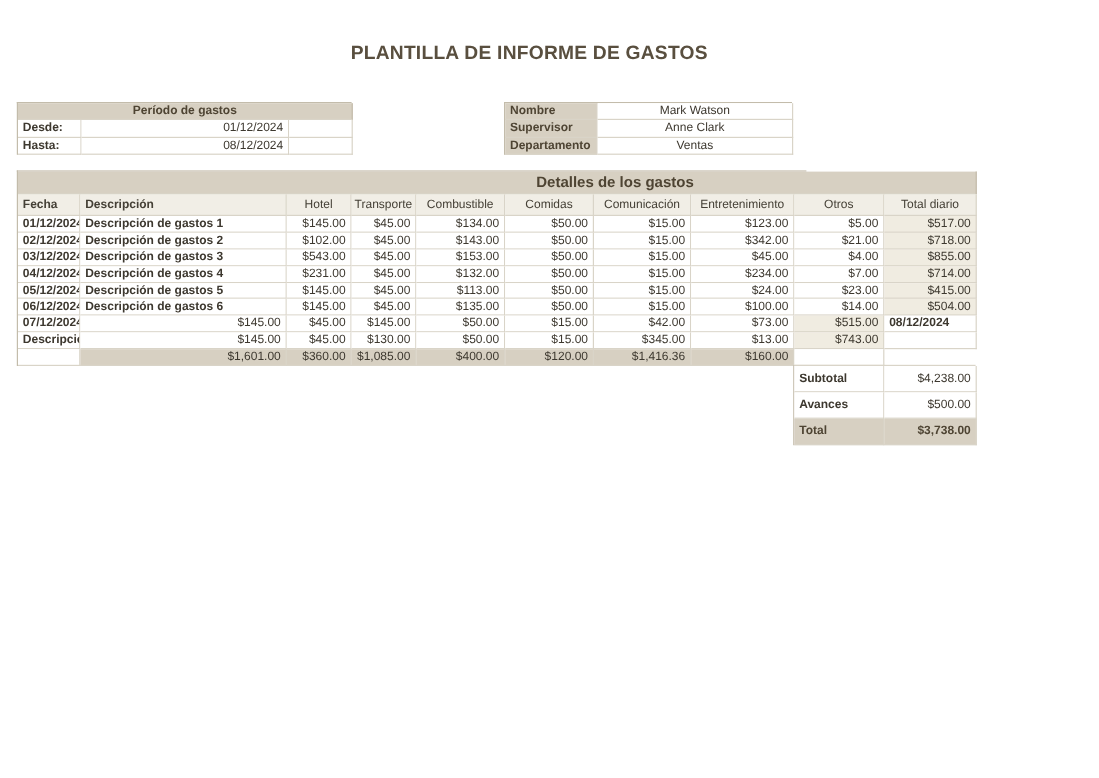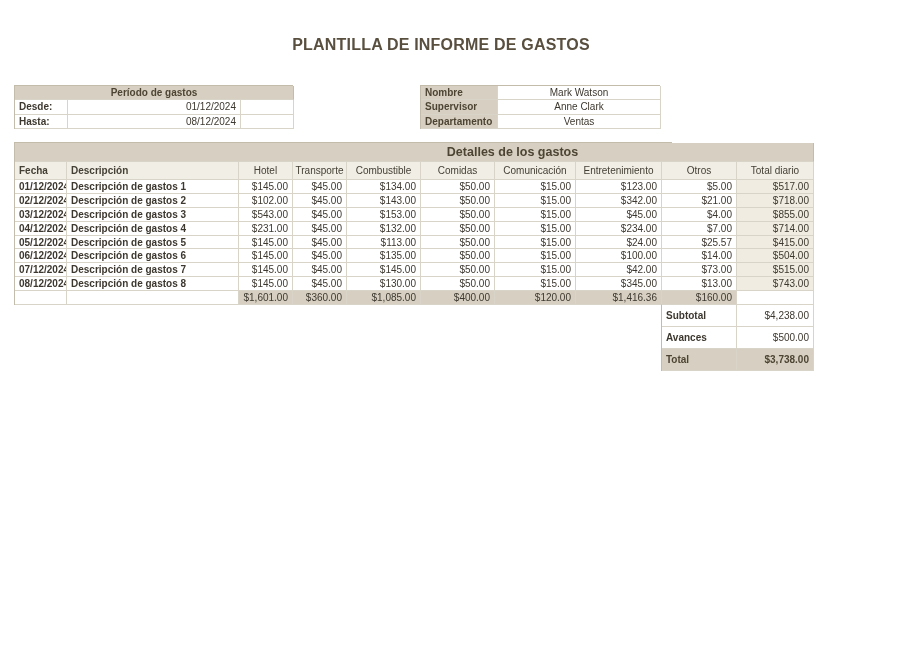--- a/index.html
+++ b/index.html
@@ -147,34 +147,33 @@
       <div class="c d right">$7.00</div>
       <div class="c d right tintc">$714.00</div>
       <div class="c d left">05/12/2024</div>
       <div class="c d left">Descripción de gastos 5</div>
       <div class="c d right">$145.00</div>
       <div class="c d right">$45.00</div>
       <div class="c d right">$113.00</div>
       <div class="c d right">$50.00</div>
       <div class="c d right">$15.00</div>
       <div class="c d right">$24.00</div>
-      <div class="c d right">$25.57</div>
+      <div class="c d right">$23.00</div>
       <div class="c d right tintc">$415.00</div>
       <div class="c d left">06/12/2024</div>
       <div class="c d left">Descripción de gastos 6</div>
       <div class="c d right">$145.00</div>
       <div class="c d right">$45.00</div>
       <div class="c d right">$135.00</div>
       <div class="c d right">$50.00</div>
       <div class="c d right">$15.00</div>
       <div class="c d right">$100.00</div>
       <div class="c d right">$14.00</div>
       <div class="c d right tintc">$504.00</div>
       <div class="c d left">07/12/2024</div>
-      <div class="c d left">Descripción de gastos 7</div>
       <div class="c d right">$145.00</div>
       <div class="c d right">$45.00</div>
       <div class="c d right">$145.00</div>
       <div class="c d right">$50.00</div>
       <div class="c d right">$15.00</div>
       <div class="c d right">$42.00</div>
       <div class="c d right">$73.00</div>
       <div class="c d right tintc">$515.00</div>
       <div class="c d left">08/12/2024</div>
       <div class="c d left">Descripción de gastos 8</div>

